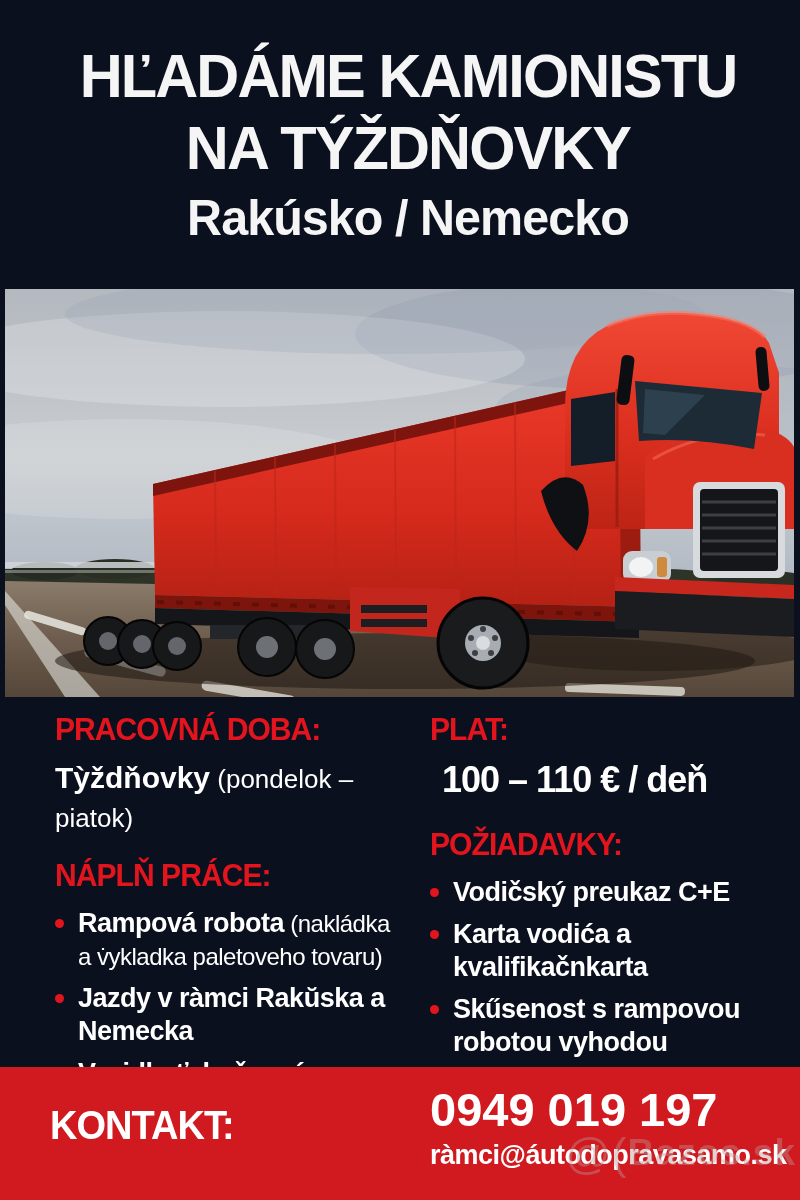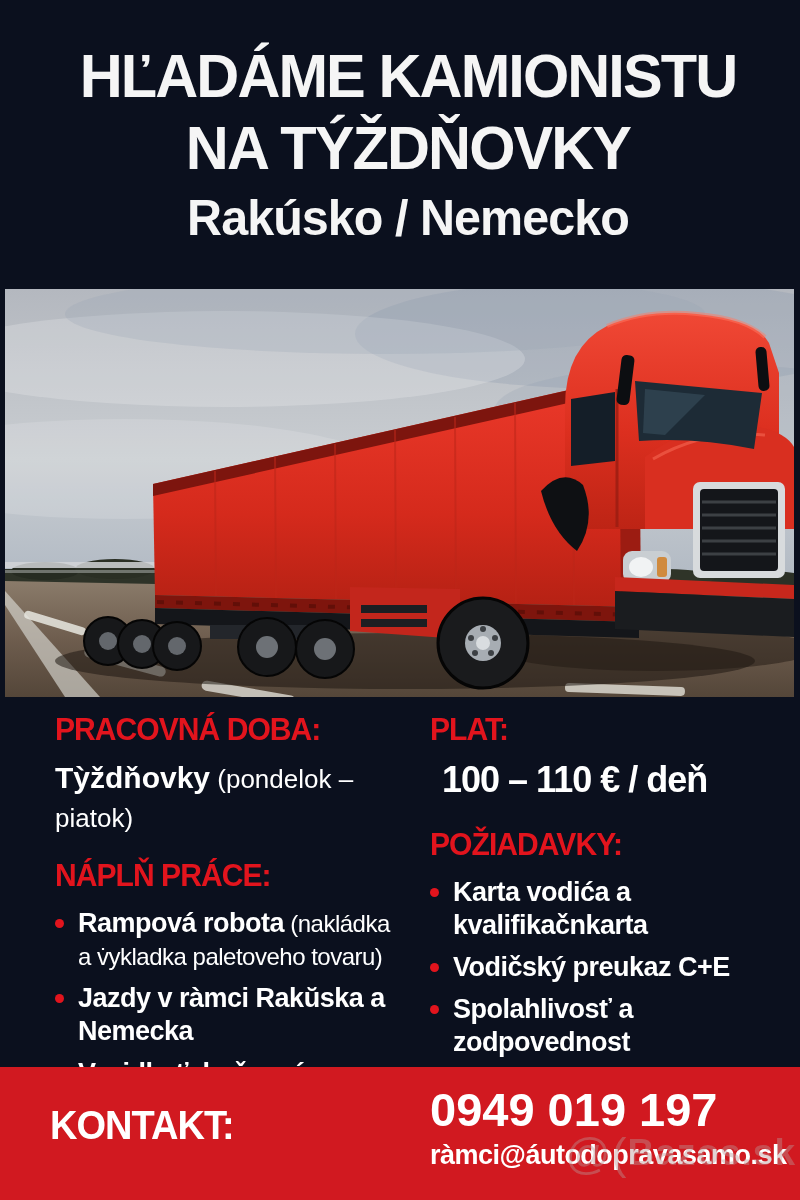--- a/index.html
+++ b/index.html
@@ -212,29 +212,25 @@
     </div>
 
     <div class="col-right">
       <h3 class="sec-heading">PLAT:</h3>
       <p class="plat-value">100 – 110 € / deň</p>
 
       <h3 class="sec-heading">POŽIADAVKY:</h3>
       <div class="bullet-list">
         <div class="bullet-item">
           <span class="dot"></span>
+          <p>Vodičský preukaz C+E</p>
+        </div>
+        <div class="bullet-item">
+          <span class="dot"></span>
           <p>Karta vodića a kvalifikačnkarta</p>
-        </div>
-        <div class="bullet-item">
-          <span class="dot"></span>
-          <p>Vodičský preukaz C+E</p>
-        </div>
-        <div class="bullet-item">
-          <span class="dot"></span>
-          <p>Spolahlivosť a zodpovednost</p>
         </div>
         <div class="bullet-item">
           <span class="dot"></span>
           <p>Skűsenost s rampovou robotou vyhodou</p>
         </div>
       </div>
     </div>
 
   </div>
 

